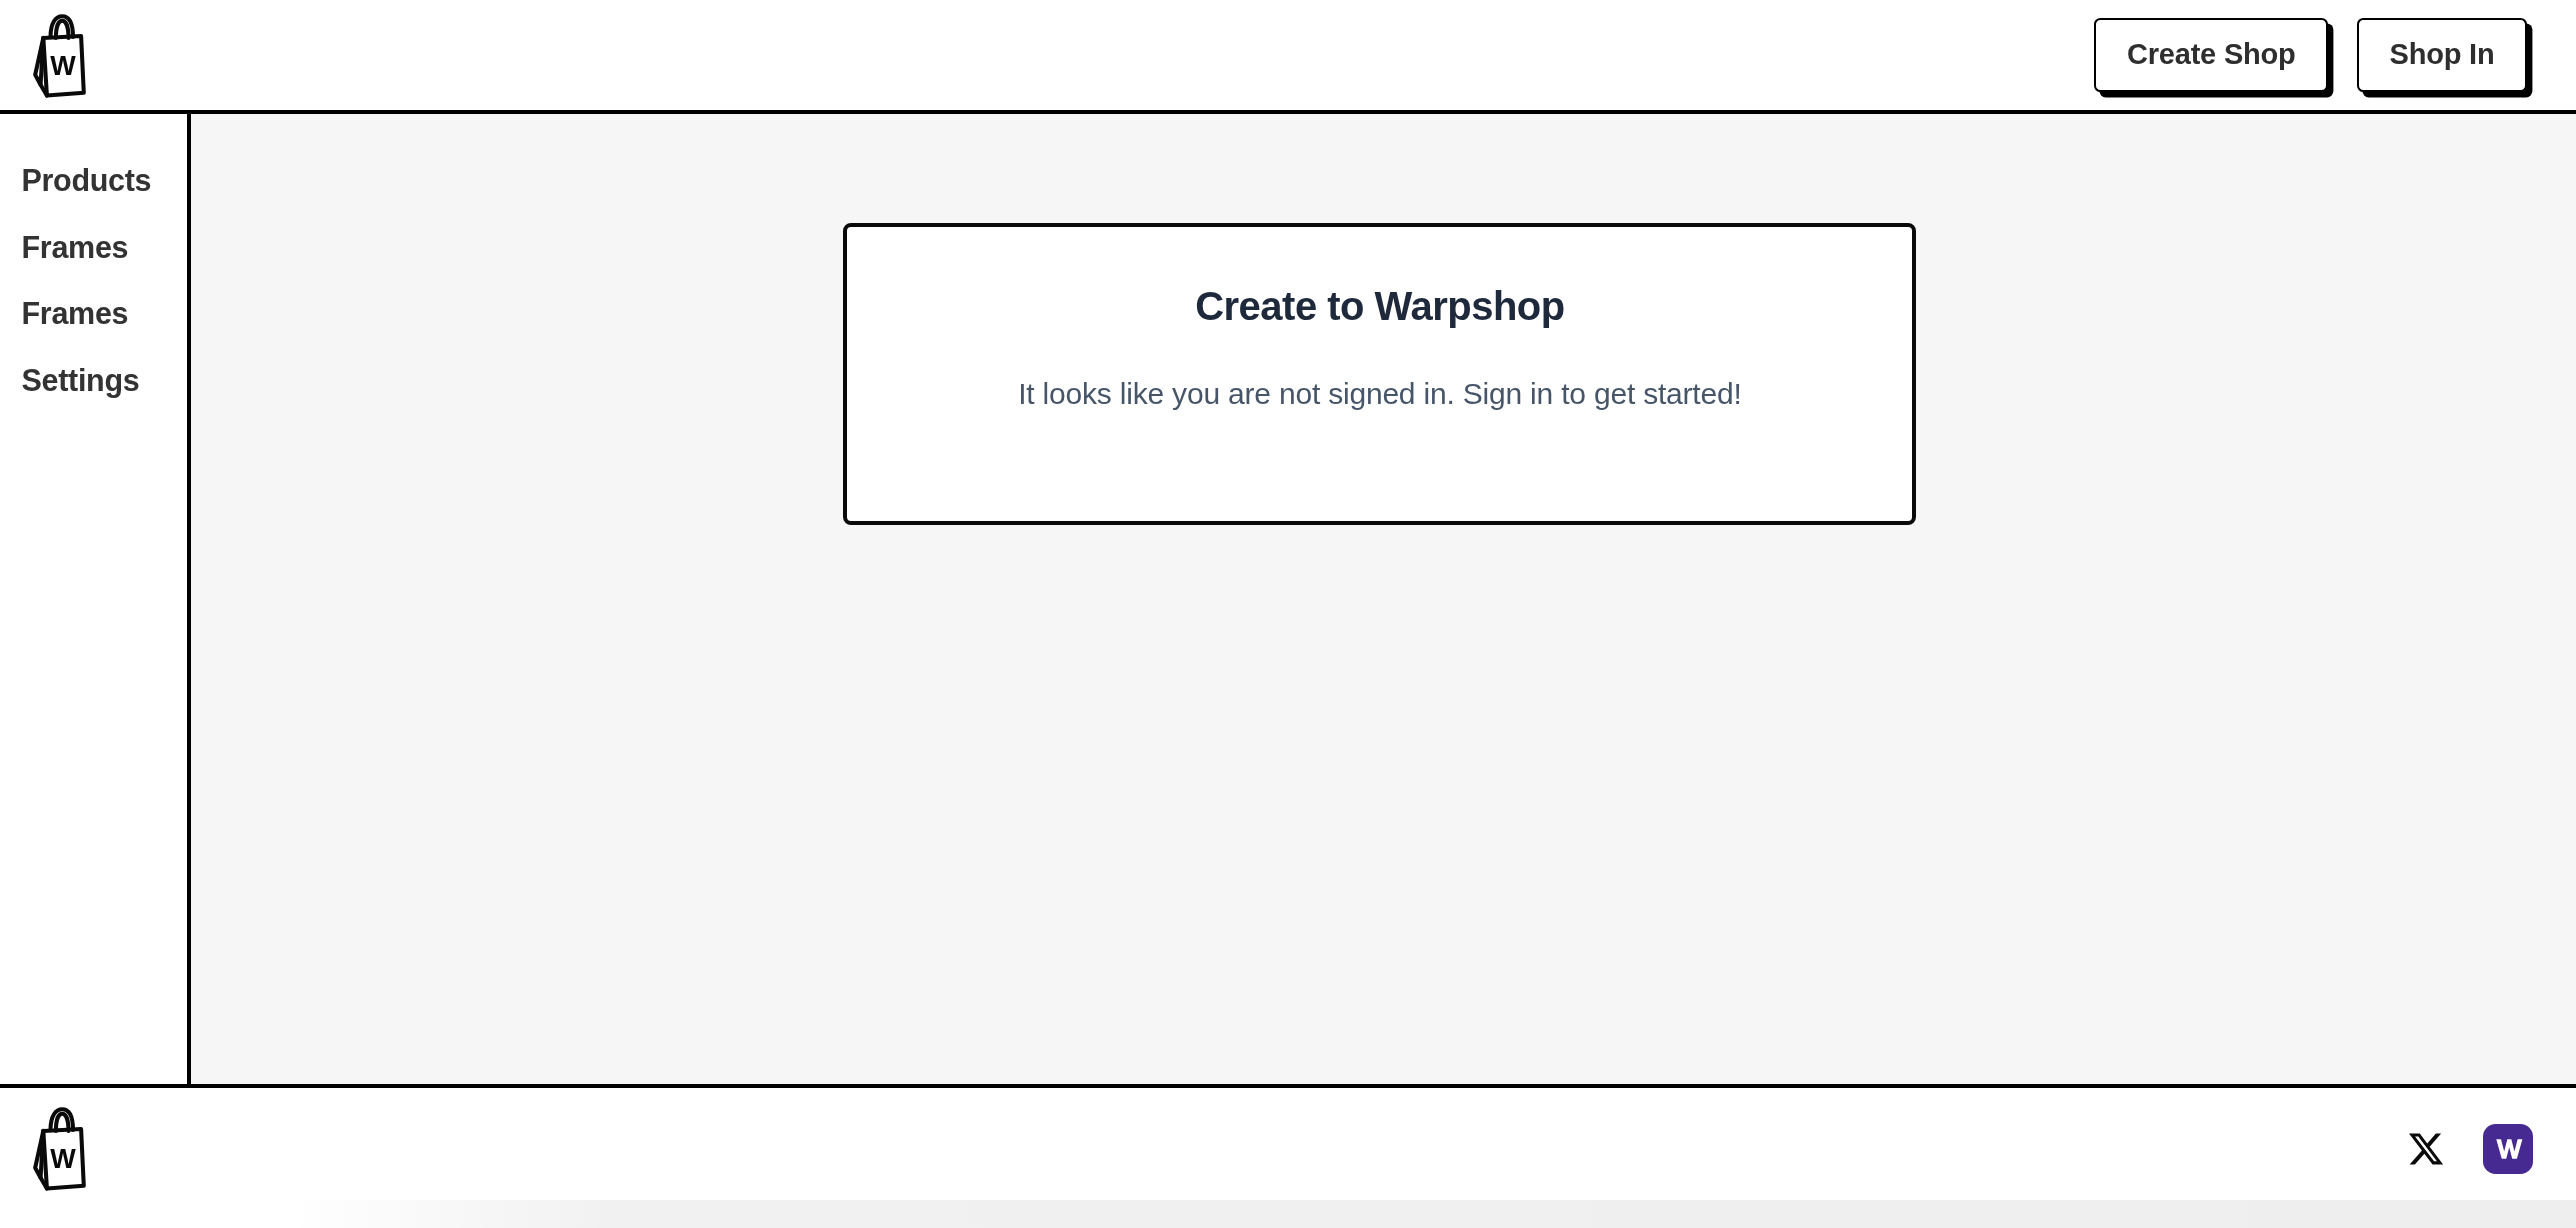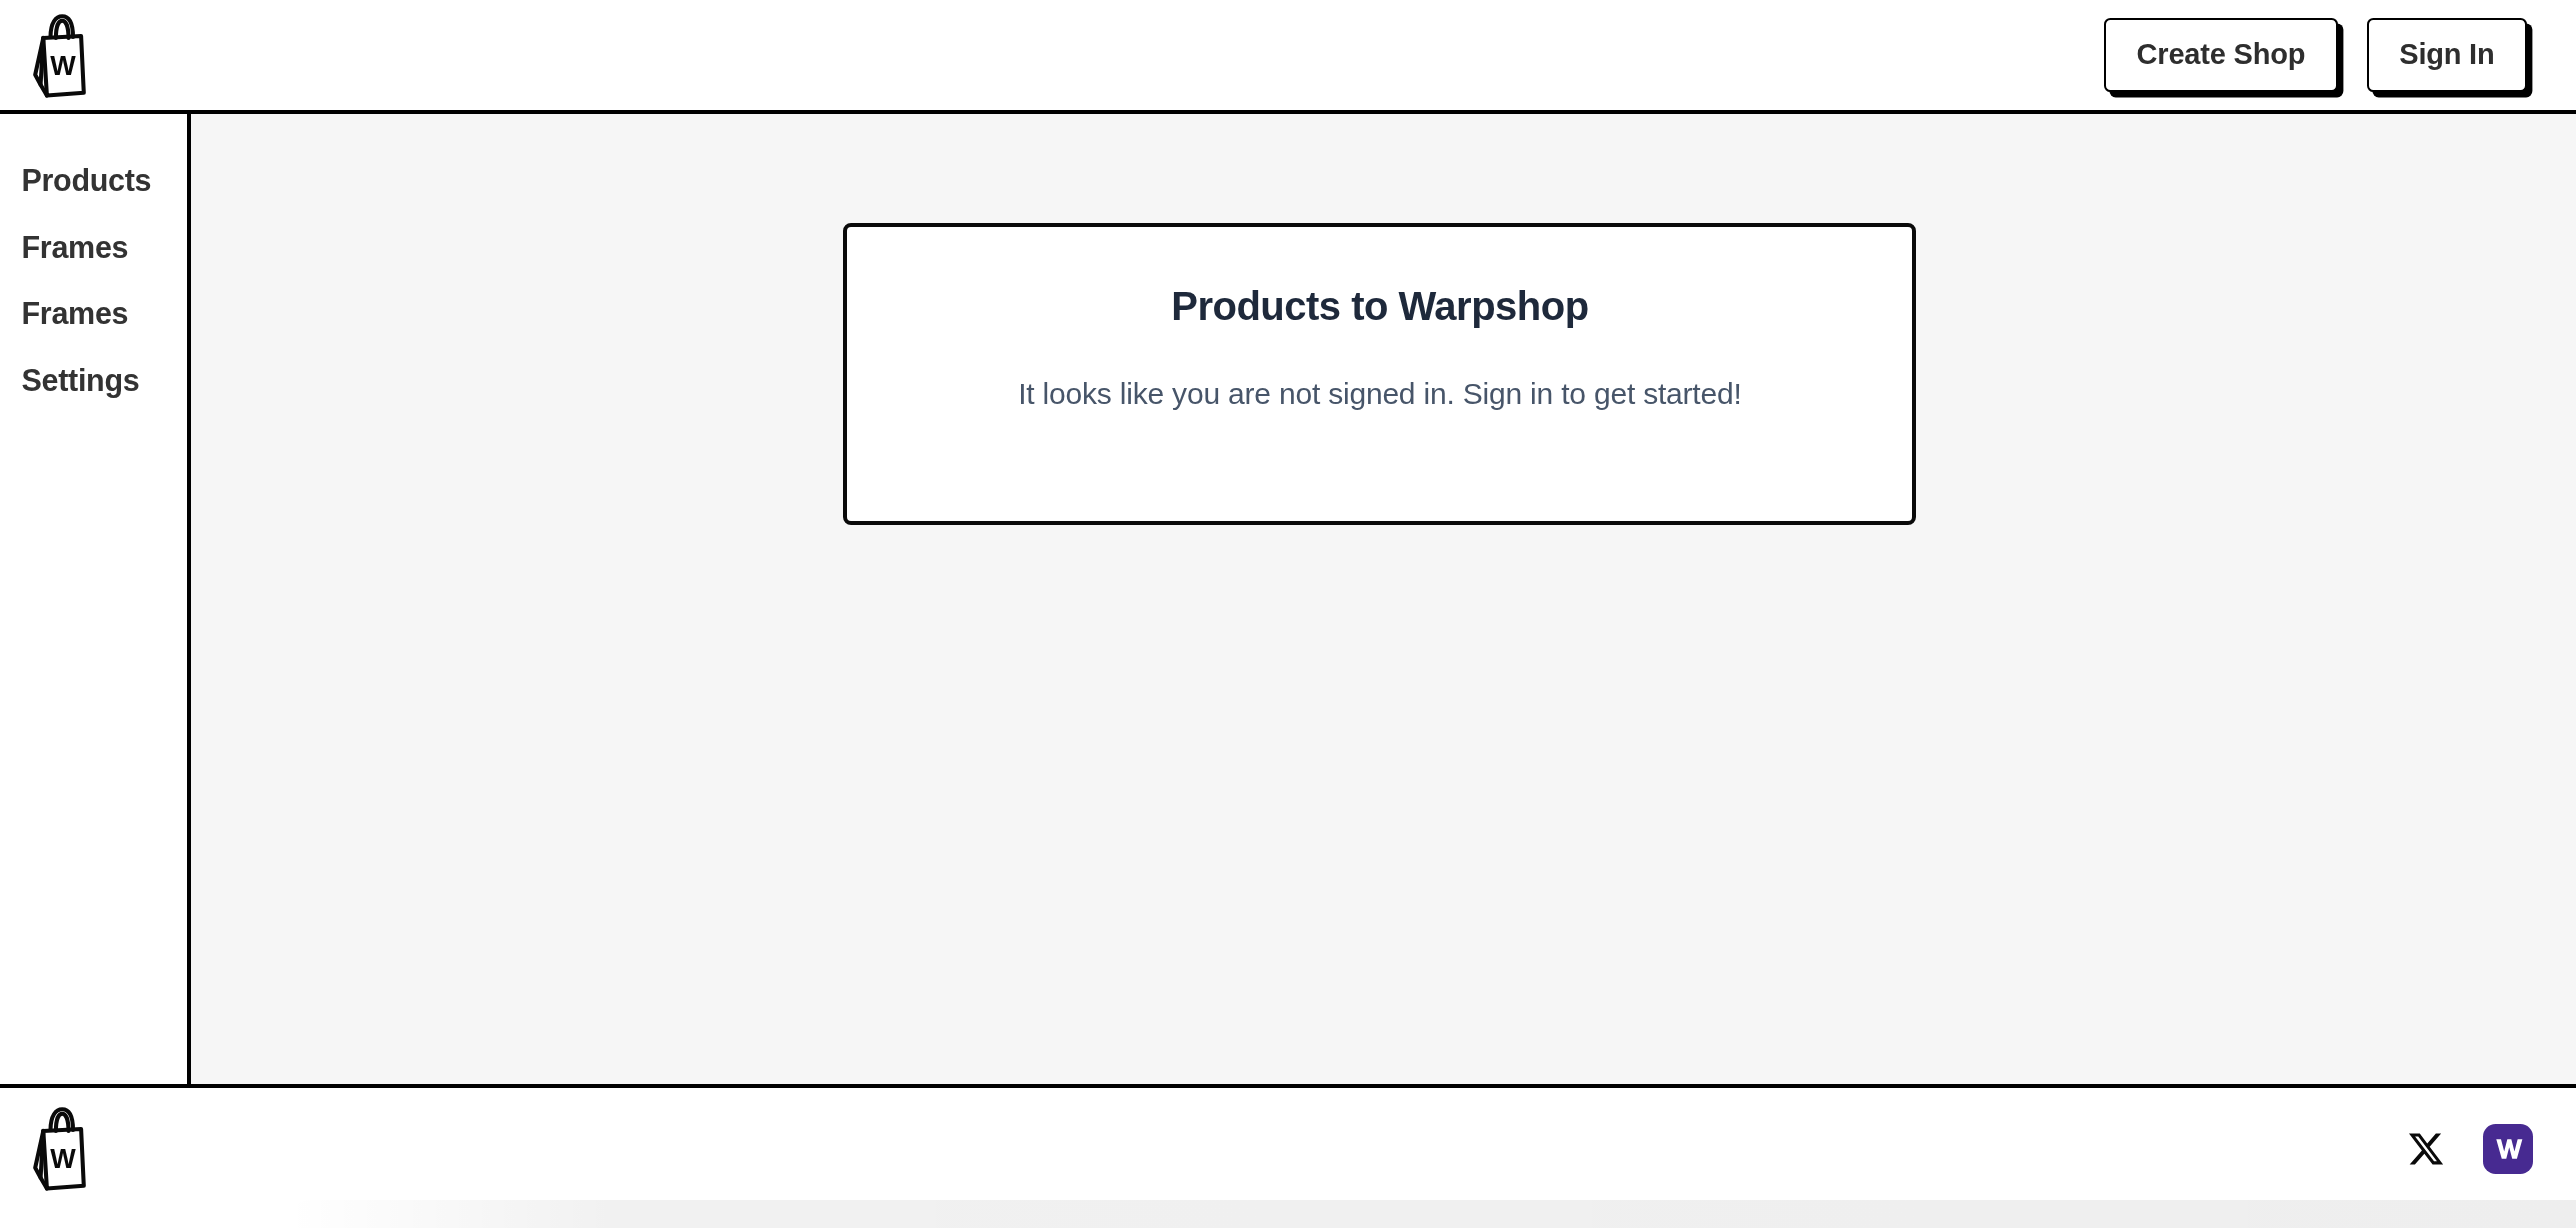--- a/index.html
+++ b/index.html
@@ -215,36 +215,36 @@
         <path d="M32 31 C32 18, 35 12, 39 12 C43 12, 46 18, 46 31"></path>
         <path d="M18 31 L60 29 L63 92 L22 95 Z"></path>
         <path d="M18 31 L9 72 L15 83 L22 95"></path>
         <path d="M18 31 L15 83"></path>
       </g>
       <text x="40" y="72" text-anchor="middle" font-family="Liberation Sans, sans-serif" font-size="30" font-weight="bold" fill="#0a0a0a">W</text>
     </svg>
 
     <div class="header-actions">
       <button class="nb-button">Create Shop</button>
-      <button class="nb-button">Sign In</button>
+      <button class="nb-button">Shop In</button>
     </div>
   </header>
 
   <div class="body-row">
 
     <nav class="sidebar">
       <a class="nav-item" href="#">Products</a>
       <a class="nav-item" href="#">Frames</a>
       <a class="nav-item" href="#">Frames</a>
       <a class="nav-item" href="#">Settings</a>
     </nav>
 
     <main class="main">
       <section class="welcome-card">
-        <h1 class="welcome-title">Products to Warpshop</h1>
+        <h1 class="welcome-title">Create to Warpshop</h1>
         <p class="welcome-sub">It looks like you are not signed in. Sign in to get started!</p>
       </section>
     </main>
 
   </div>
 
   <footer class="footer">
 
     <svg class="footer-logo" viewBox="0 0 72 100" aria-hidden="true">
       <g fill="none" stroke="#0a0a0a" stroke-width="4.5" stroke-linecap="round" stroke-linejoin="round">

